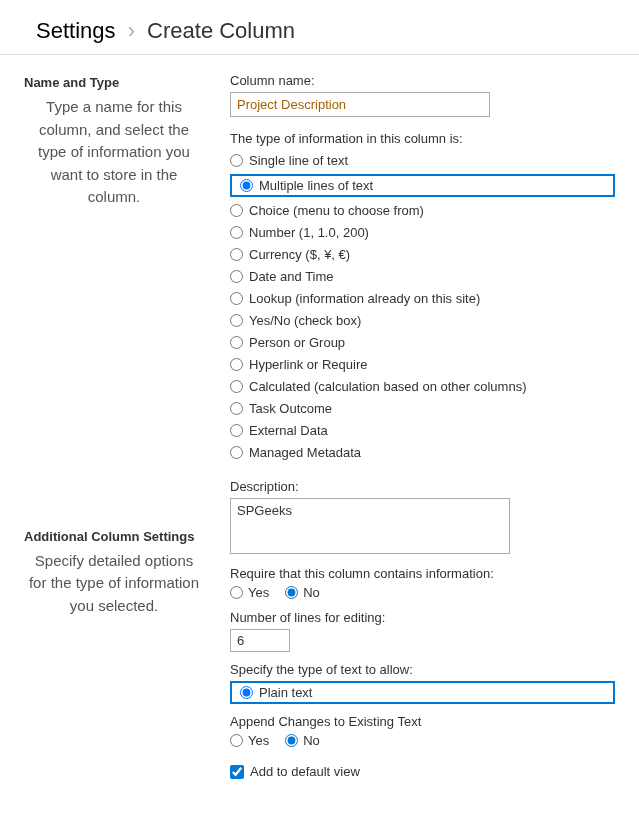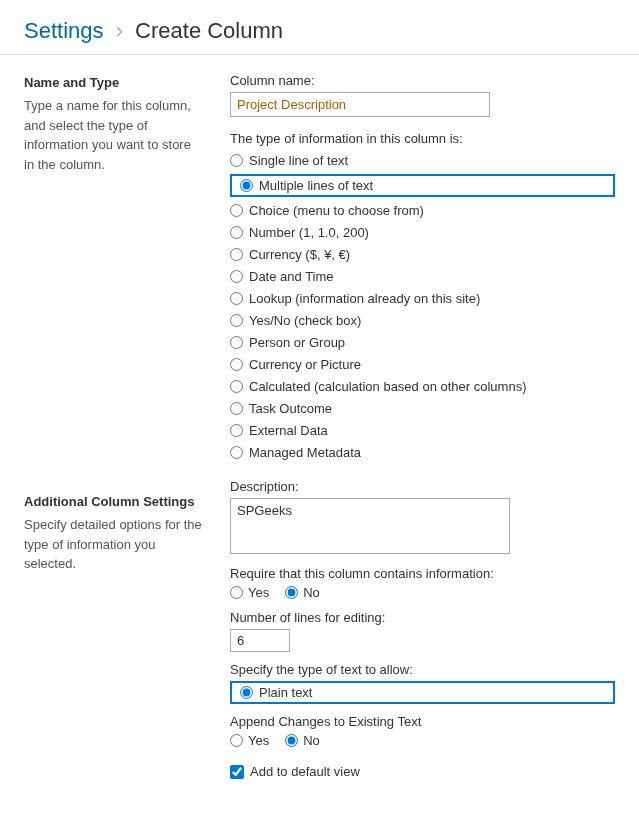--- a/index.html
+++ b/index.html
@@ -34,23 +34,24 @@
       min-width: 220px;
       padding: 20px 16px 20px 24px;
     }
     .section-title {
       font-weight: 600;
       font-size: 13px;
       color: #333;
       margin-bottom: 6px;
     }
     .section-desc {
-      font-size: 13px;
+      font-size: 15px;
       color: #555;
       line-height: 1.5;
+      text-align: center;
     }
     .right-panel {
       flex: 1;
       padding: 18px 24px 20px 10px;
     }
     .field-label {
       font-size: 13px;
       color: #333;
       margin-bottom: 4px;
     }
@@ -154,21 +155,21 @@
       gap: 6px;
       padding: 2px 8px;
       cursor: pointer;
     }
   </style>
 </head>
 <body>
 
 <div class="page-header">
   <div class="page-title">
-    <span style="color:#0369a1;cursor:pointer;">Settings</span>
+    <span style="color:#000000;cursor:pointer;margin-left:12px;">Settings</span>
     <span class="separator">›</span>
     <span>Create Column</span>
   </div>
 </div>
 
 <div class="content">
 
   <div class="left-panel">
     <div class="section-title">Name and Type</div>
     <div class="section-desc">Type a name for this column, and select the type of information you want to store in the column.</div>
@@ -227,21 +228,21 @@
         <span>Yes/No (check box)</span>
       </label>
 
       <label class="radio-option">
         <input type="radio" name="col_type" style="">
         <span>Person or Group</span>
       </label>
 
       <label class="radio-option">
         <input type="radio" name="col_type" style="">
-        <span>Currency or Picture</span>
+        <span>Hyperlink or Require</span>
       </label>
 
       <label class="radio-option">
         <input type="radio" name="col_type" style="">
         <span>Calculated (calculation based on other columns)</span>
       </label>
 
       <label class="radio-option">
         <input type="radio" name="col_type" style="">
         <span>Task Outcome</span>

